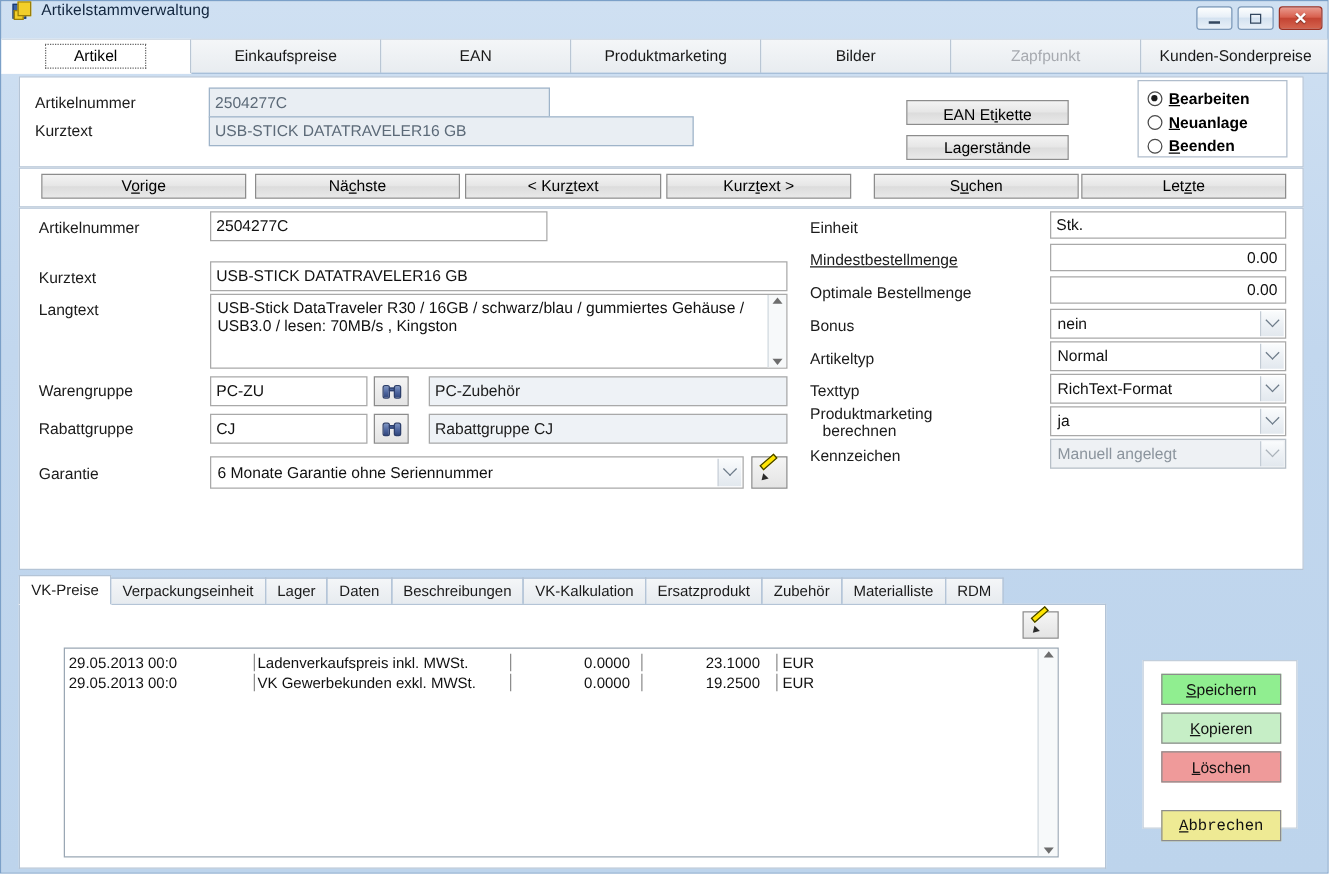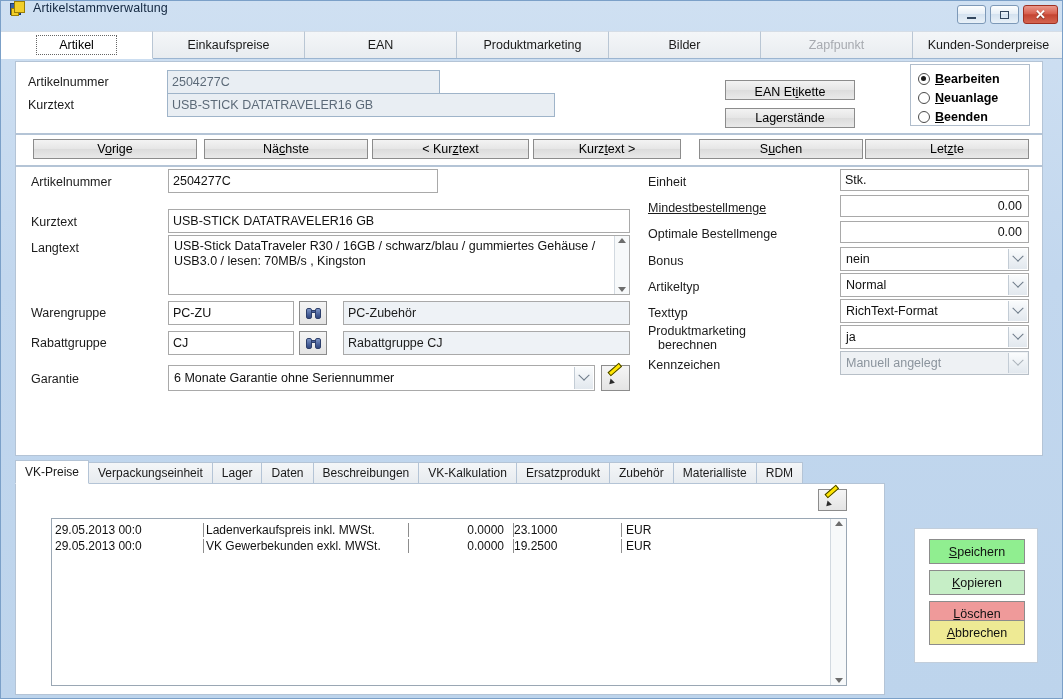--- a/index.html
+++ b/index.html
@@ -258,21 +258,21 @@
   .lrow {
     display: flex; height: 16px; align-items: center; font-size: 12px;
     color: #111;
   }
   .c-date { width: 152px; padding-left: 3px; overflow: hidden;
             white-space: nowrap; border-right: 1px solid #8d8d8d; }
   .c-desc { width: 205px; padding-left: 2px; overflow: hidden;
             white-space: nowrap; border-right: 1px solid #8d8d8d; }
   .c-v1   { width: 105px; text-align: right; padding-right: 9px;
             border-right: 1px solid #8d8d8d; }
-  .c-v2   { width: 108px; text-align: left; padding-right: 13px;
+  .c-v2   { width: 108px; text-align: right; padding-right: 13px;
             border-right: 1px solid #8d8d8d; }
   .c-cur  { width: 120px; padding-left: 4px; }
 
   
   .actbox { position: absolute; background: #fff; border: 1px solid #c2cedb; }
   .actbtn {
     position: absolute; height: 25px; width: 96px; left: 14px;
     border: 1px solid #8c8c8c;
     display: flex; align-items: center; justify-content: center;
     font-size: 12.5px; color: #111;
@@ -538,19 +538,19 @@
     <div class="actbox" style="left:907px; top:467px; width:124px; height:135px;">
       <div class="actbtn" style="top:10px; background:#90ee90;">
           <span><u>S</u>peichern</span>
         </div>
       <div class="actbtn" style="top:41px; background:#c6eec6;">
           <span><u>K</u>opieren</span>
         </div>
       <div class="actbtn" style="top:72px; background:#ef9a9a;">
           <span><u>L</u>öschen</span>
         </div>
-      <div class="actbtn" style="top:91px; background:#eeea94;">
+      <div class="actbtn" style="top:119px; background:#eeea94;font-family:Liberation Mono, monospace;">
           <span><u>A</u>bbrechen</span>
         </div>
     </div>
 
   </div>
 </div>
 
 </body></html>

